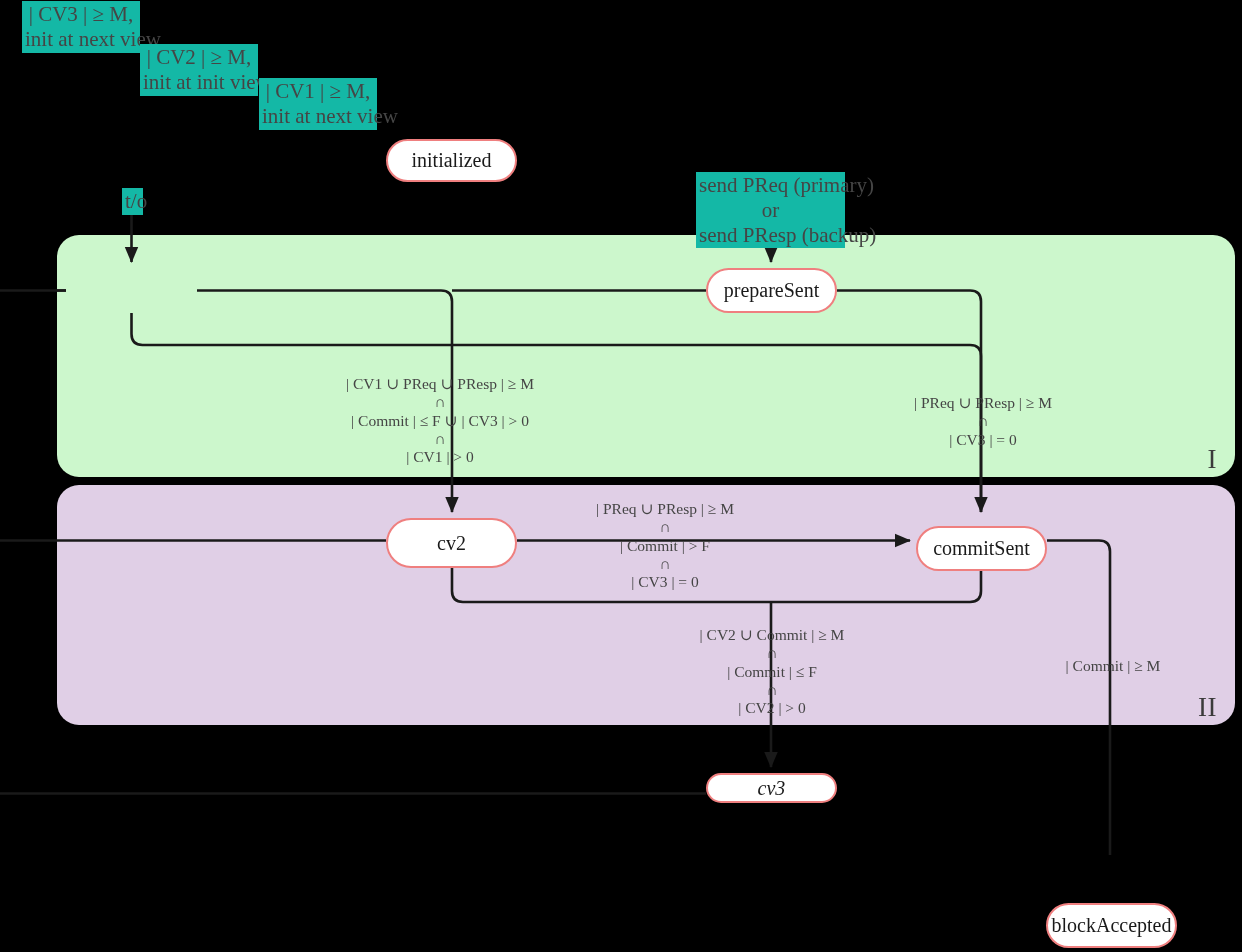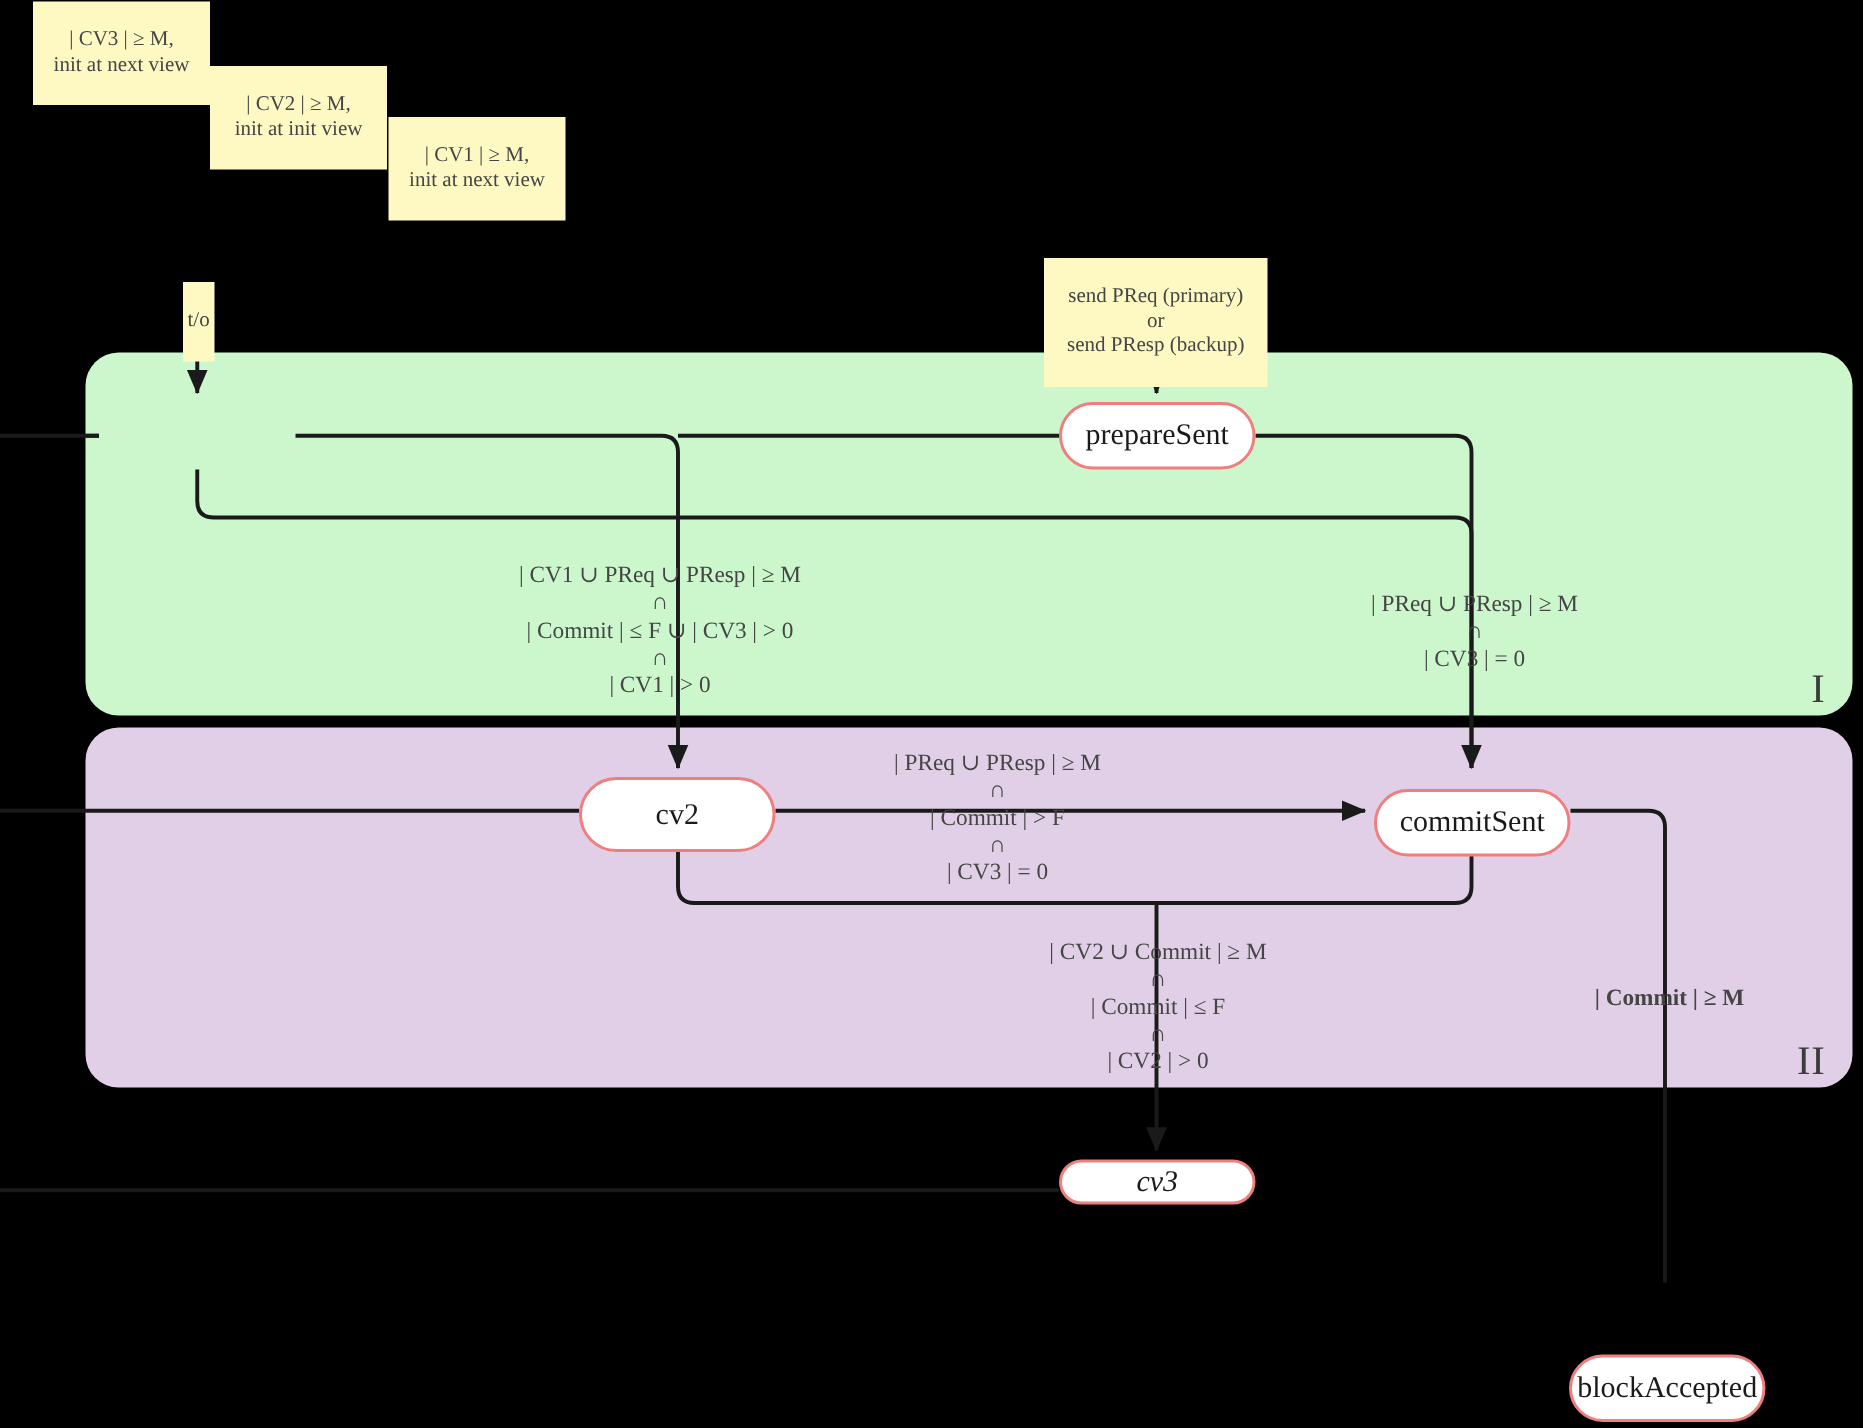--- a/index.html
+++ b/index.html
@@ -55,26 +55,26 @@
   #node-cv1           { left: 66px;  top: 268px; width: 131px; height: 45px; }
   #node-preparesent   { left: 706px; top: 268px; width: 131px; height: 45px; }
   #node-cv2           { left: 386px; top: 518px; width: 131px; height: 50px; }
   #node-commitsent    { left: 916px; top: 526px; width: 131px; height: 45px; justify-content: center; }
   #node-cv3           { left: 706px; top: 773px; width: 131px; height: 30px; font-style: italic; }
   #node-blockaccepted { left: 1046px;top: 903px; width: 131px; height: 45px; }
 
   
   .edge-label {
     position: absolute;
-    background: #fef9c3;
+    background: #14b8a6;
     color: #454545;
-    font-size: 14px;
+    font-size: 21px;
     line-height: 1.18;
     text-align: center;
-    padding: 18px 3px;
+    padding: 1px 3px;
     box-sizing: border-box;
     white-space: pre;
     font-family: "Liberation Serif", "DejaVu Serif", serif;
     z-index: 5;
   }
   #lbl-cv3-init  { left: 22px;  top: 1px;   width: 118px; }
   #lbl-cv2-init  { left: 140px; top: 44px;  width: 118px; }
   #lbl-cv1-init  { left: 259px; top: 78px;  width: 118px; }
   #lbl-to        { left: 122px; top: 188px; width: 21px; text-align: left; }
   #lbl-send      { left: 696px; top: 172px; width: 149px; }
@@ -87,21 +87,21 @@
     line-height: 1.18;
     text-align: center;
     white-space: pre;
     font-family: "Liberation Serif", "DejaVu Serif", serif;
     z-index: 5;
   }
   #cond-cv1-cv2       { left: 320px; top: 375px; width: 240px; }
   #cond-ps-cs         { left: 883px; top: 394px; width: 200px; }
   #cond-cv2-cs        { left: 573px; top: 500px; width: 184px; }
   #cond-cs-cv3        { left: 672px; top: 626px; width: 200px; }
-  #cond-commit-m      { left: 1033px;top: 657px; width: 160px; font-weight: bold; }
+  #cond-commit-m      { left: 1033px;top: 657px; width: 160px; }
 
   
   #wires {
     position: absolute;
     left: 0; top: 0;
     width: 1242px; height: 952px;
     z-index: 3;
     pointer-events: none;
   }
 </style>
@@ -153,20 +153,23 @@
 
       <path d="M 452 563 L 452 591 Q 452 602 463 602 L 970 602 Q 981 602 981 591 L 981 563"></path>
 
       <path d="M 771 602 L 771 767" marker-end="url(#arrow)"></path>
 
       <path d="M 1047 540.5 L 1099 540.5 Q 1110 540.5 1110 551.5 L 1110 855"></path>
 
     </g>
   </svg>
 
+  <div class="node" id="node-initialized">
+    <span>initialized</span>
+  </div>
   <div class="node" id="node-preparesent">
     <span>prepareSent</span>
   </div>
   <div class="node" id="node-cv2">
     <span>cv2</span>
   </div>
   <div class="node" id="node-commitsent">
     <span>commitSent</span>
   </div>
   <div class="node" id="node-cv3">

